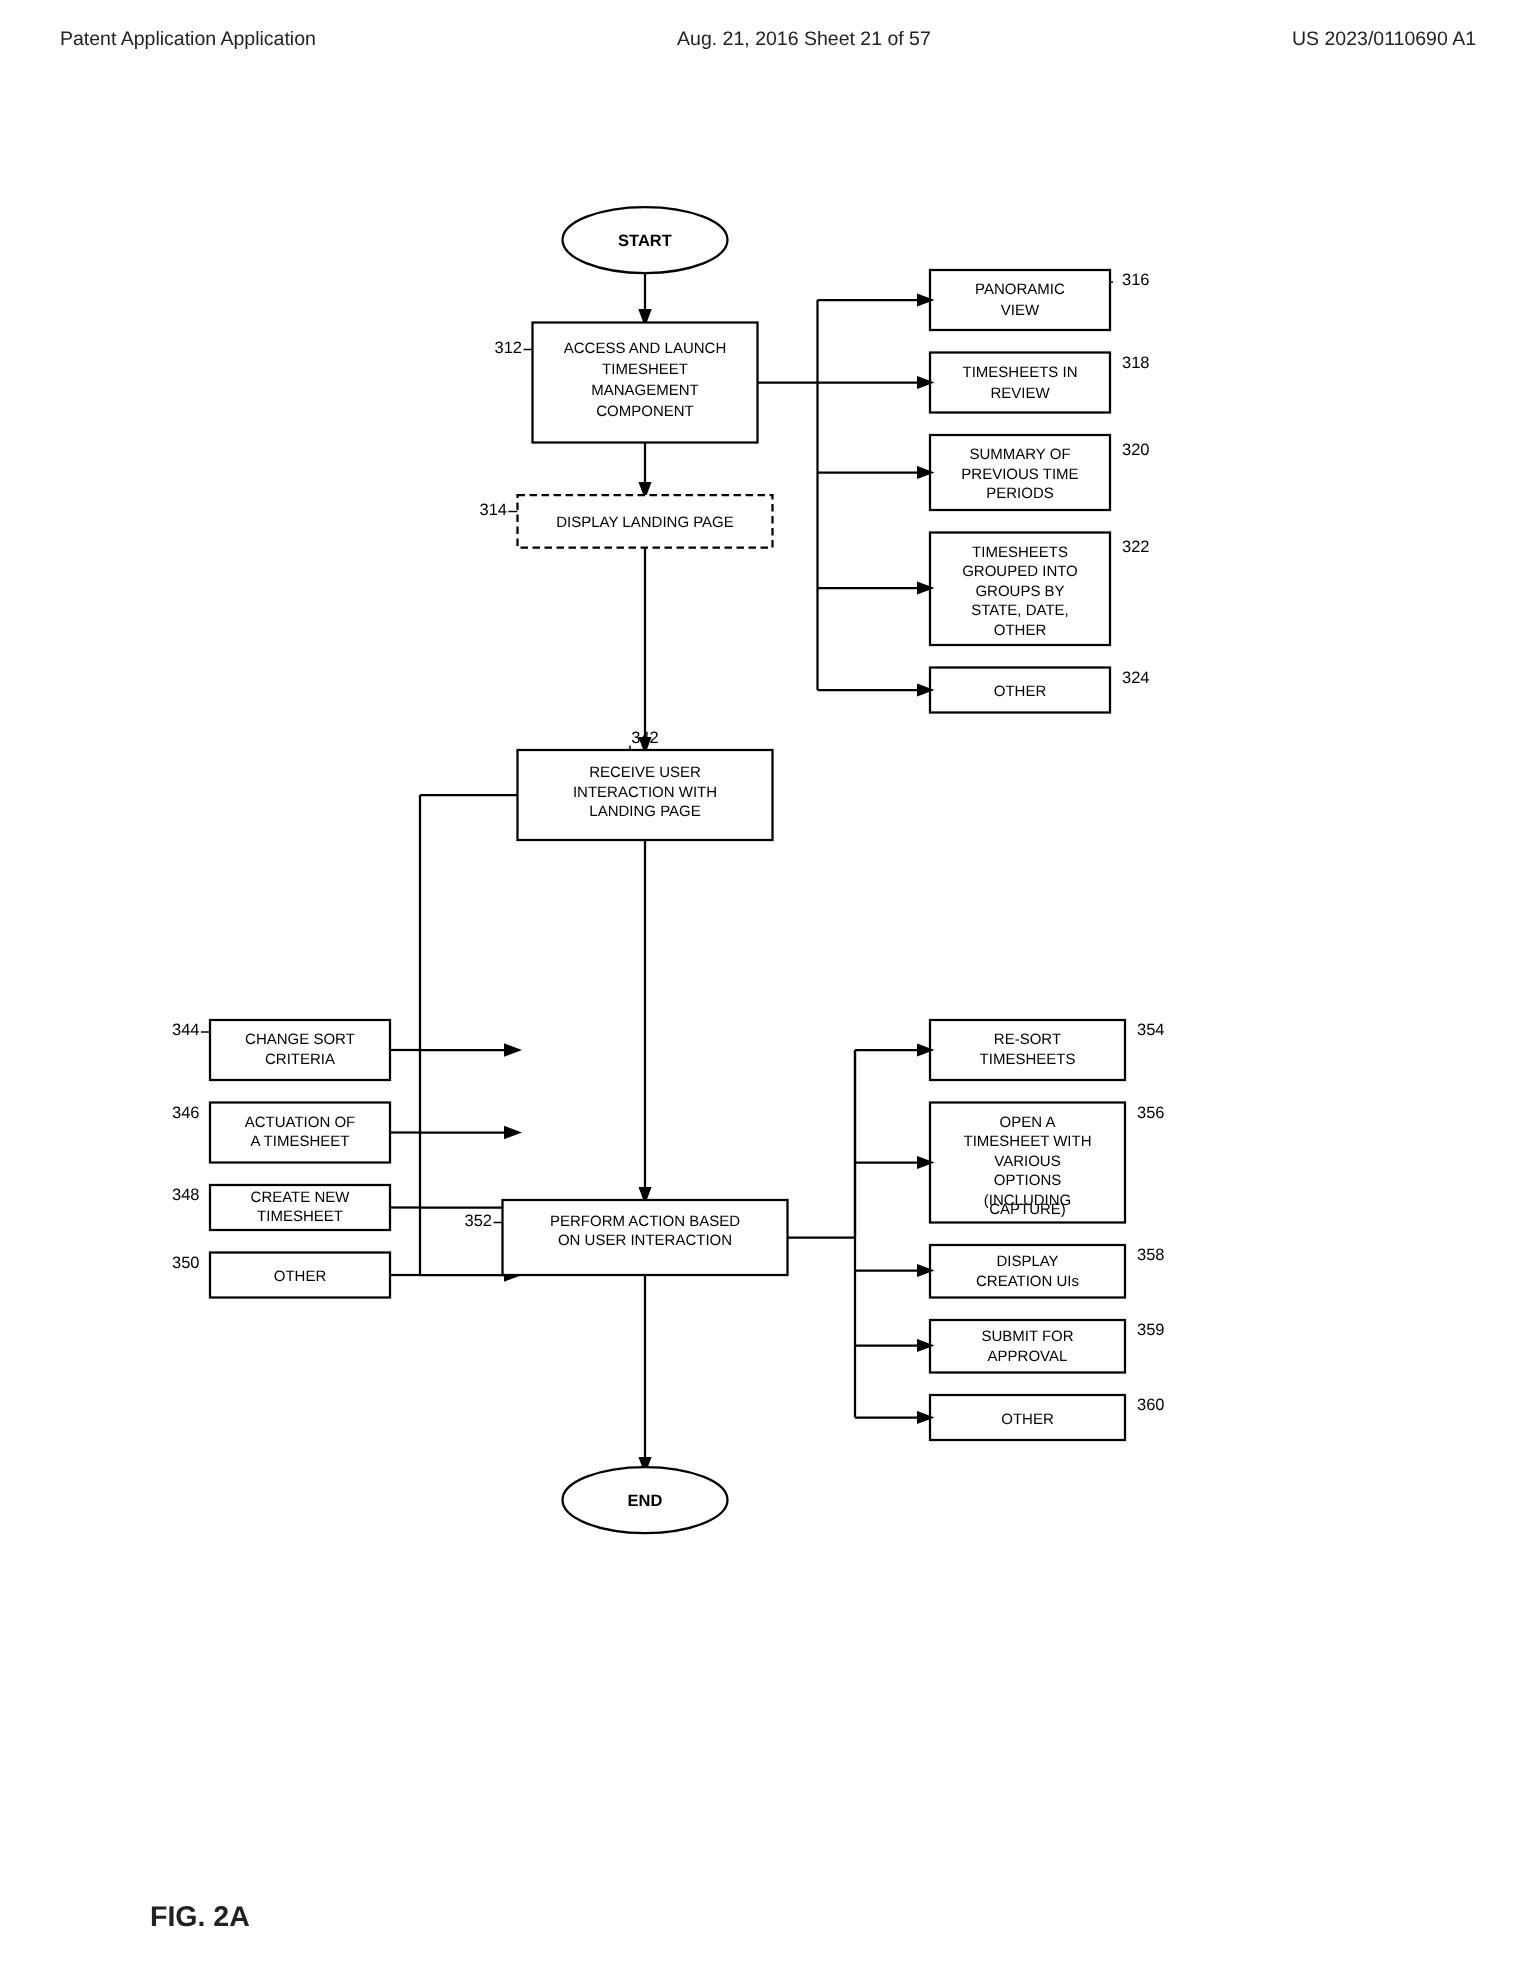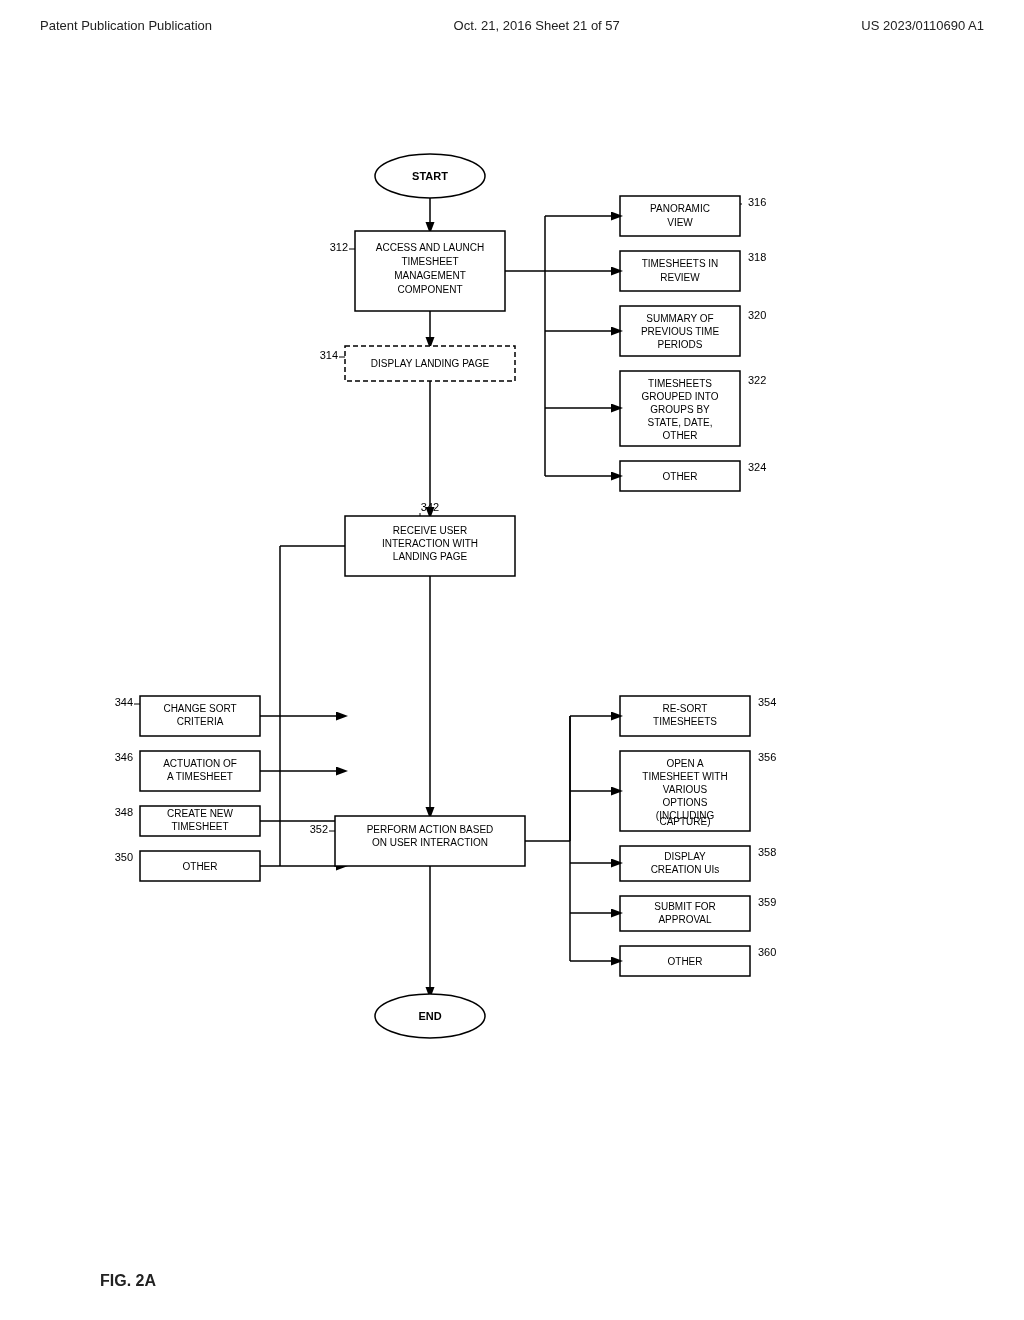--- a/index.html
+++ b/index.html
@@ -23,48 +23,48 @@
       justify-content: space-between;
       align-items: flex-start;
       padding: 18px 40px 0 40px;
       font-size: 13px;
       color: #222;
     }
 
     
     .diagram {
       position: absolute;
-      top: 76px;
+      top: 60px;
       left: 0;
       width: 1024px;
       height: 1240px;
     }
     svg {
       width: 1024px;
       height: 1240px;
     }
 
     
     .fig-label {
       position: absolute;
       bottom: 30px;
       left: 100px;
-      font-size: 16px;
+      font-size: 19px;
       font-weight: bold;
       color: #222;
     }
   </style>
 </head>
 <body>
 
 <div class="page">
 
   <div class="header">
-    <span>Patent Publication Publication</span>
-    <span>Oct. 21, 2016   Sheet 21 of 57</span>
+    <span>Patent Application Application</span>
+    <span>Aug. 21, 2016   Sheet 21 of 57</span>
     <span>US 2023/0110690 A1</span>
   </div>
 
   <div class="diagram">
     <svg viewBox="0 0 1024 1240" xmlns="http://www.w3.org/2000/svg" font-family="Arial, sans-serif" font-size="11">
 
       <ellipse cx="430" cy="100" rx="55" ry="22" fill="white" stroke="black" stroke-width="1.5"></ellipse>
       <text x="430" y="104" text-anchor="middle" font-size="11" font-weight="bold">START</text>
 
       <line x1="430" y1="122" x2="430" y2="155" stroke="black" stroke-width="1.5" marker-end="url(#arrow)"></line>

